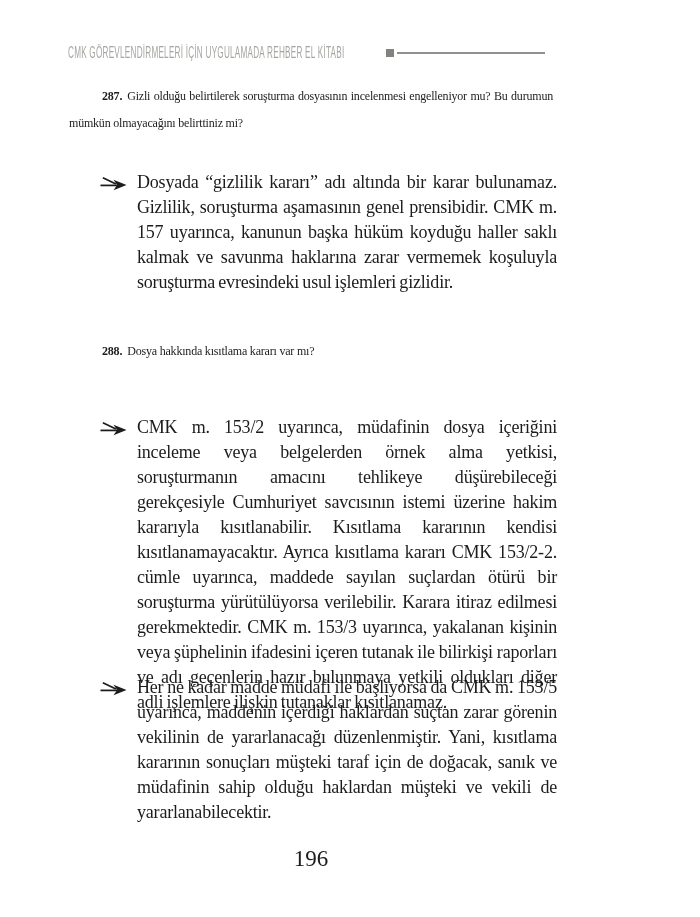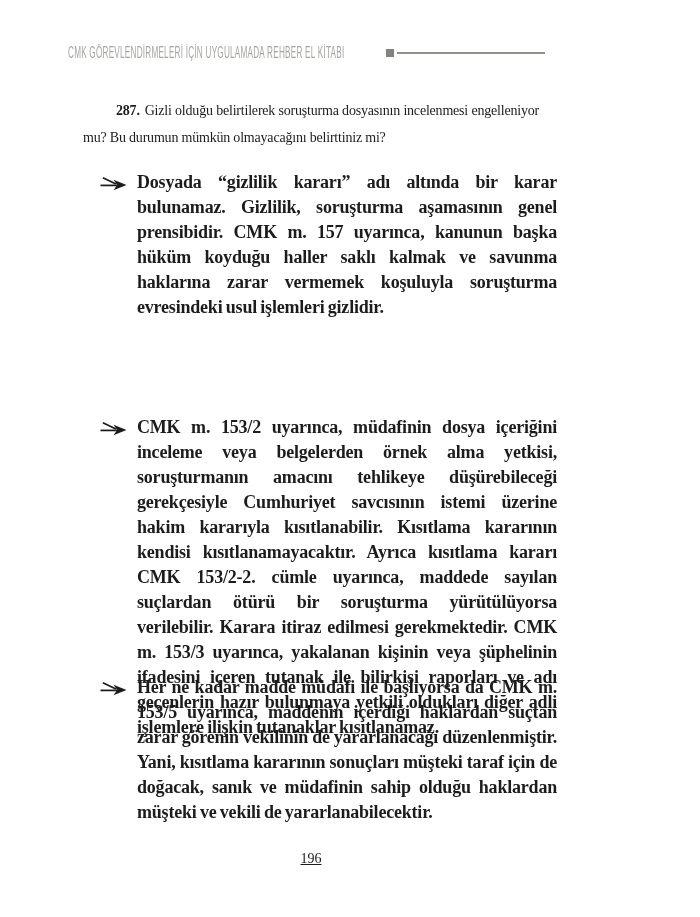--- a/index.html
+++ b/index.html
@@ -30,50 +30,49 @@
     width: 8px; height: 8px; background: #83827e;
   }
   .header-ornament-line {
     position: absolute; left: 397px; top: 11px;
     width: 148px; height: 2px; background: #92918e;
   }
 
   
   .block { position: absolute; left: 65px; width: 492px; }
   .question {
-    margin: 18px;
-    font-size: 14px; line-height: 27px;
+    margin: 4px;
+    font-size: 12px; line-height: 27px;
     text-align: justify;
     text-indent: 33px;
     letter-spacing: -0.2px;
   }
   .qnum { font-weight: bold; margin-right: 5px; }
 
   .bullet { display: flex; margin-left: 35px; }
   .arrow-cell { flex: 0 0 37px; padding-top: 5px; }
   .bullet p {
     margin: 0; flex: 1;
     font-size: 18px; line-height: 25px;
     text-align: justify;
     letter-spacing: -0.2px;
     word-spacing: -1px;
-    font-weight: bold;
   }
 
   .q287   { top: 79px; }
   .b1     { top: 170px; }
   .q288   { top: 334px; }
   .b2     { top: 371px; margin-top: 44px; }
   .b3     { top: 675px; }
 
   
   .footer {
     position: absolute; left: 65px; top: 849px; width: 492px;
     text-align: center;
-    font-size: 14px; line-height: 20px; text-decoration: underline;
+    font-size: 23px; line-height: 20px;
   }
 </style>
 </head>
 <body>
 
 <div class="page">
 
   <div class="header">
     <span class="header-title">CMK GÖREVLENDİRMELERİ İÇİN UYGULAMADA REHBER EL KİTABI</span>
     <span class="header-ornament-square"></span>
@@ -90,20 +89,23 @@
         <svg width="27" height="16" viewBox="0 0 28 16" aria-hidden="true">
           <line x1="0.5" y1="10.5" x2="18" y2="10.5" stroke="#1c1c1c" stroke-width="1.8"></line>
           <line x1="3" y1="2.5" x2="16.5" y2="9" stroke="#1c1c1c" stroke-width="1.8"></line>
           <path d="M14 4.5 L27.5 10.2 L14 15.5 L17.8 10 Z" fill="#1c1c1c"></path>
         </svg>
       </span>
       <p>Dosyada “gizlilik kararı” adı altında bir karar bulunamaz. Gizlilik, soruşturma aşamasının genel prensibidir. CMK m. 157 uyarınca, kanunun başka hüküm koyduğu haller saklı kalmak ve savunma haklarına zarar vermemek koşuluyla soruşturma evresindeki usul işlemleri gizlidir.</p>
     </div>
   </div>
 
+  <div class="block q288">
+    <p class="question"><strong class="qnum">288.</strong><span>Dosya hakkında kısıtlama kararı var mı?</span></p>
+  </div>
 
   <div class="block b2">
     <div class="bullet">
       <span class="arrow-cell">
         <svg width="27" height="16" viewBox="0 0 28 16" aria-hidden="true">
           <line x1="0.5" y1="10.5" x2="18" y2="10.5" stroke="#1c1c1c" stroke-width="1.8"></line>
           <line x1="3" y1="2.5" x2="16.5" y2="9" stroke="#1c1c1c" stroke-width="1.8"></line>
           <path d="M14 4.5 L27.5 10.2 L14 15.5 L17.8 10 Z" fill="#1c1c1c"></path>
         </svg>
       </span>

